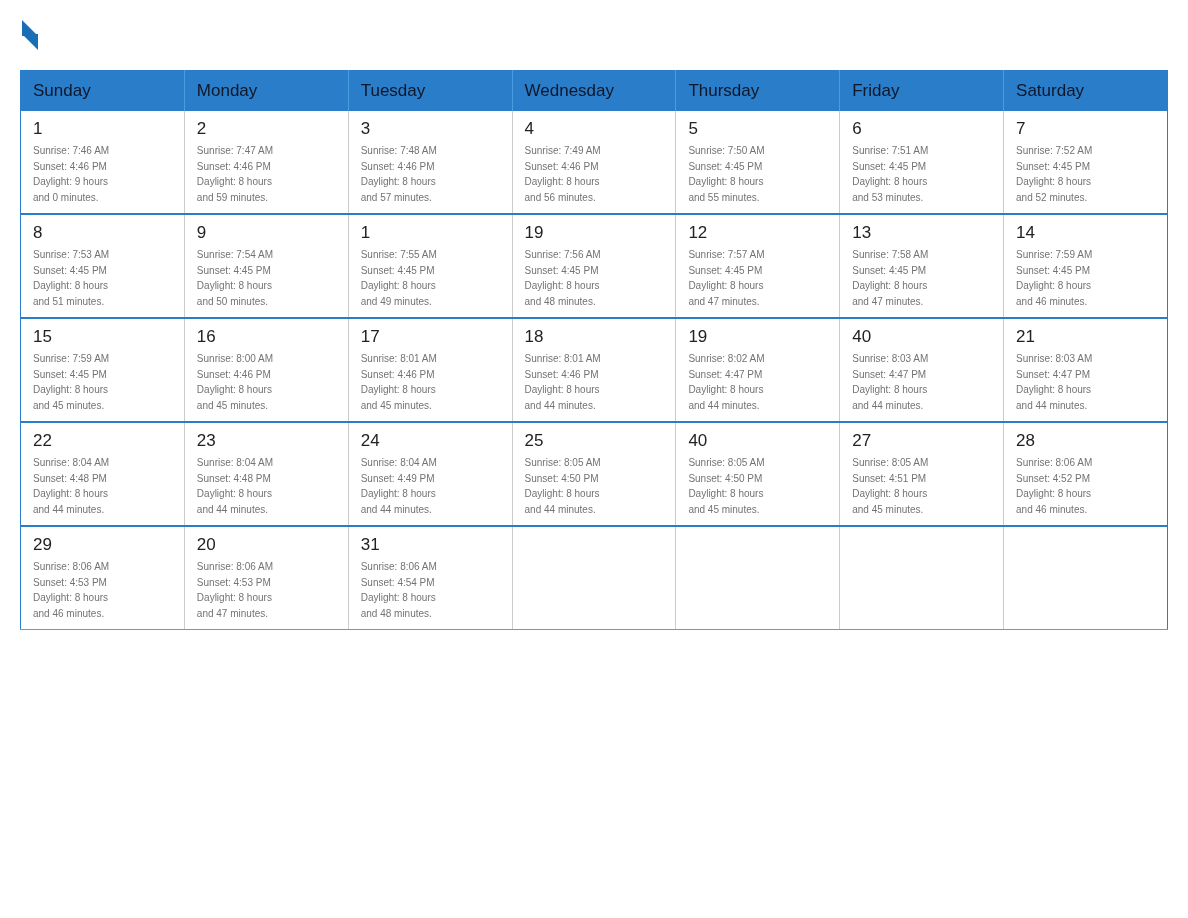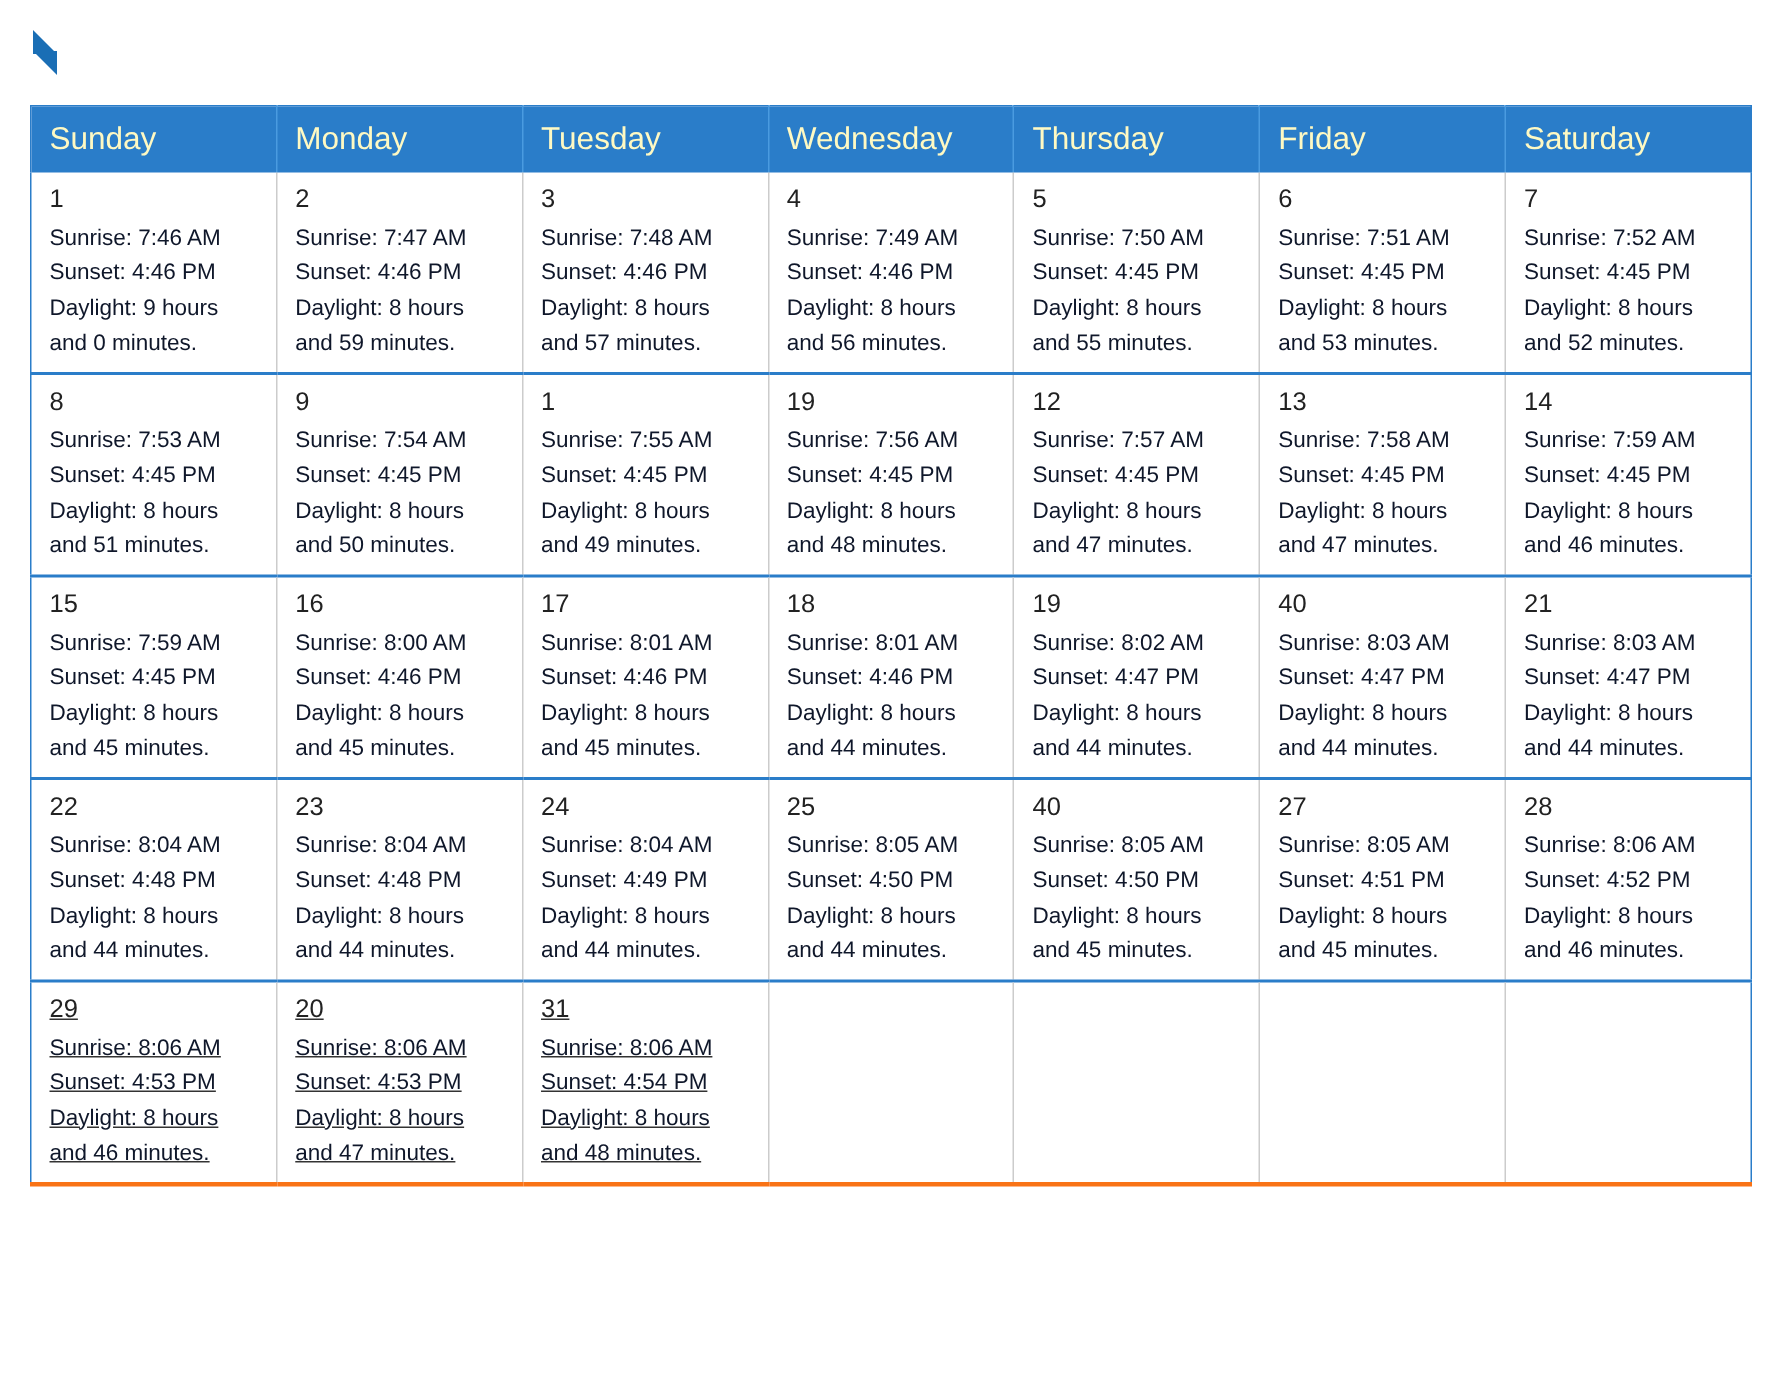--- a/index.html
+++ b/index.html
@@ -52,58 +52,57 @@
       color: #555;
       margin-top: 4px;
     }
     .calendar-table {
       width: 100%;
       border-collapse: collapse;
       border: 1px solid #2a7dc9;
     }
     .calendar-table th {
       background-color: #2a7dc9;
-      color: #fef9c3;
+      color: #0f172a;
       padding: 10px 12px;
       text-align: left;
-      font-size: 21px;
+      font-size: 17px;
       font-weight: normal;
       border-right: 1px solid #4a9be0;
     }
     .calendar-table th:last-child {
       border-right: none;
     }
     .calendar-table td {
       vertical-align: top;
       padding: 8px 12px;
       border-right: 1px solid #ccc;
       border-bottom: 2px solid #2a7dc9;
       font-size: 13px;
       color: #333;
       width: 14.28%;
       min-height: 100px;
     }
     .calendar-table td:last-child {
       border-right: none;
     }
     .calendar-table tr:last-child td {
-      border-bottom: 3px solid #f97316;
-      text-decoration: underline;
+      border-bottom: 1px solid #f97316;
     }
     .day-number {
       font-size: 17px;
       font-weight: normal;
       color: #222;
       margin-bottom: 4px;
       display: block;
     }
     .day-info {
-      font-size: 15px;
+      font-size: 10px;
       line-height: 1.55;
-      color: #0f172a;
+      color: #737373;
     }
     .empty-cell {
       background: #fff;
     }
   </style>
 </head>
 <body>
 
 <div class="header-section">
   <div class="logo">

